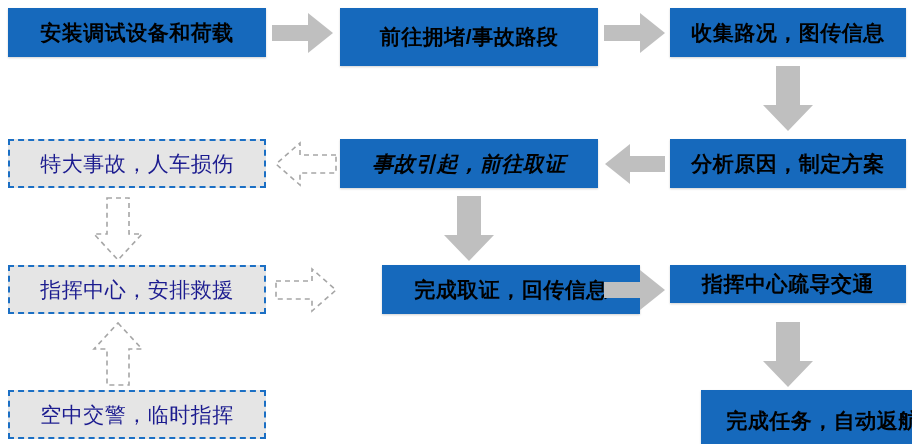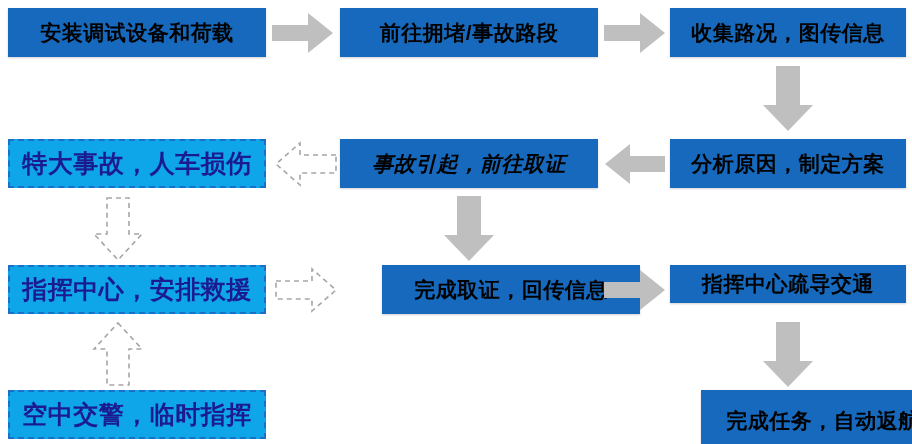--- a/index.html
+++ b/index.html
@@ -31,24 +31,24 @@
   }
   .node.solid {
     background: #1669BC;
     color: #000000;
     font-weight: bold;
     font-size: 21px;
     border: 1px solid #1669BC;
     box-shadow: 0 1px 2px rgba(0,0,0,0.18);
   }
   .node.dashed {
-    background: #0ea5e9;
+    background: #e5e5e5;
     color: #1B1B8F;
-    font-weight: bold;
-    font-size: 25px;
+    font-weight: normal;
+    font-size: 21px;
     border: 2px dashed #1B6FC4;
   }
   .node .label {
     display: block;
     white-space: nowrap;
   }
 
   
   .arrow {
     position: absolute;
@@ -76,21 +76,21 @@
   <div class="node solid" style="left:8px; top:8px; width:258px; height:49px;">
     <span class="label">安装调试设备和荷载</span>
   </div>
 
   <div class="arrow" style="left:272px; top:12px; width:62px; height:42px;">
     <svg width="62" height="42" viewBox="0 0 62 42">
       <path class="solidfill" d="M0,13 L36,13 L36,1 L61,21 L36,41 L36,29 L0,29 Z"></path>
     </svg>
   </div>
 
-  <div class="node solid" style="left:340px; top:8px; width:258px; height:49px;">
+  <div class="node solid" style="left:340px; top:8px; width:258px; height:58px;">
     <span class="label">前往拥堵/事故路段</span>
   </div>
 
   <div class="arrow" style="left:604px; top:12px; width:62px; height:42px;">
     <svg width="62" height="42" viewBox="0 0 62 42">
       <path class="solidfill" d="M0,13 L36,13 L36,1 L61,21 L36,41 L36,29 L0,29 Z"></path>
     </svg>
   </div>
 
   <div class="node solid" style="left:670px; top:8px; width:236px; height:49px;">

